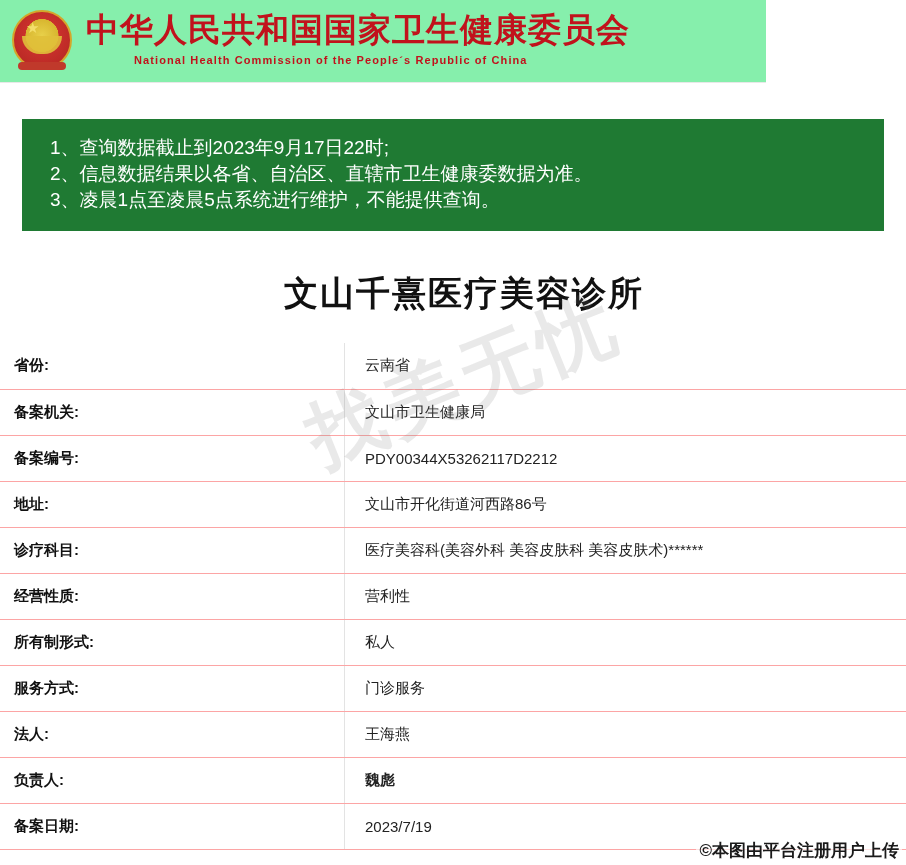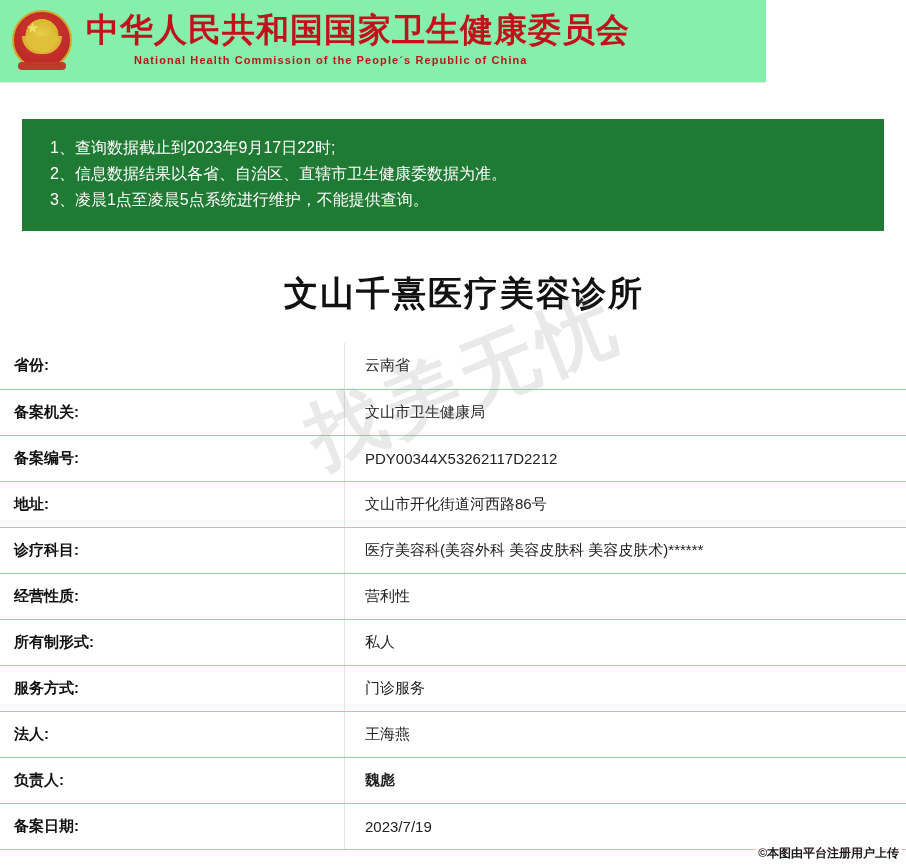--- a/index.html
+++ b/index.html
@@ -104,21 +104,21 @@
   
   .notice {
     margin: 36px 22px 0 22px;
     background: #1f7a33;
     color: #ffffff;
     padding: 16px 18px 18px 28px;
     box-sizing: border-box;
     width: 862px;
   }
   .notice .line {
-    font-size: 16px;
+    font-size: 19px;
     line-height: 26px;
     color: #ffffff;
     white-space: nowrap;
   }
 
   
   .clinic-title {
     margin-top: 40px;
     text-align: center;
     font-size: 34px;
@@ -173,21 +173,21 @@
   }
   .info-table tr.bold-value td.value {
     font-weight: bold;
   }
 
   
   .footer-stamp {
     position: absolute;
     right: 4px;
     bottom: 2px;
-    font-size: 12px;
+    font-size: 17px;
     color: #1a1a1a;
     font-weight: bold;
     background: rgba(255,255,255,0.65);
     padding: 1px 3px;
     white-space: nowrap;
   }
 </style>
 </head>
 <body>
 

